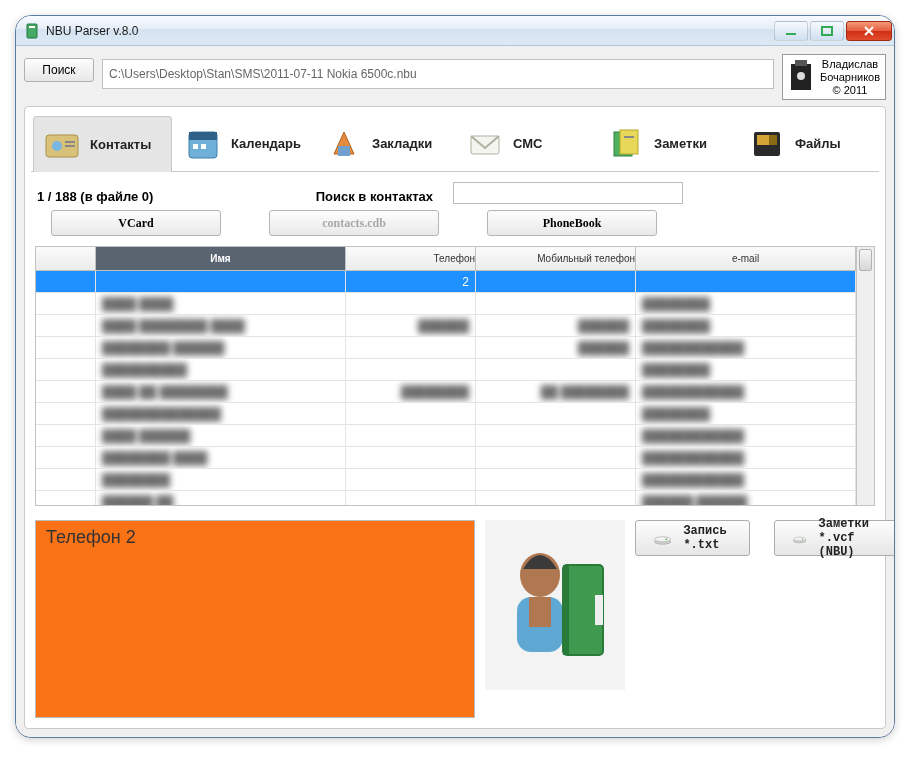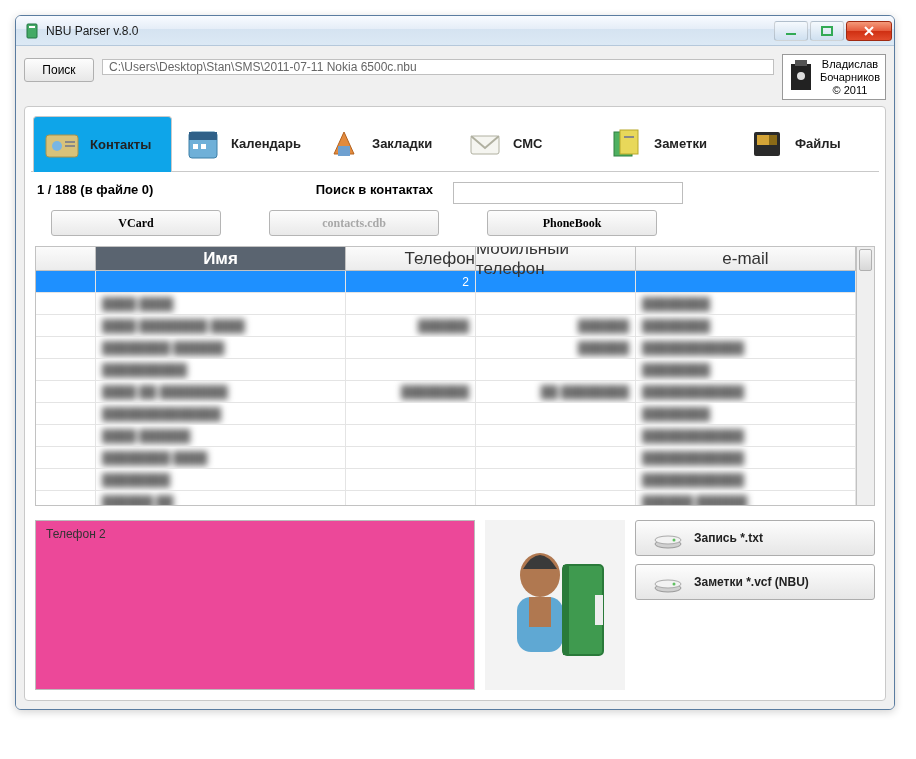--- a/index.html
+++ b/index.html
@@ -6,21 +6,21 @@
   body {
     margin: 0;
     padding: 15px;
     background: #fff;
     font-family: "Segoe UI", Tahoma, sans-serif;
     font-size: 12px;
   }
   .window {
     width: 880px;
     border: 1px solid #5a7ca0;
-    border-radius: 6px;
+    border-radius: 16px;
     overflow: hidden;
     background: #f0f0f0;
     box-shadow: 0 2px 8px rgba(0,0,0,0.18);
   }
   .titlebar {
     height: 30px;
     background: linear-gradient(to bottom, #f8fbff 0%, #e5edf7 45%, #d5e3f1 46%, #dce9f5 100%);
     display: flex;
     align-items: center;
     padding: 0 2px 0 8px;
@@ -57,21 +57,21 @@
   .file-btn {
     width:70px; height:24px;
     background: linear-gradient(to bottom,#fdfdfd,#e7e7e7);
     border:1px solid #b0b0b0;
     border-radius:3px;
     font-size:12px;
     display:flex; align-items:center; justify-content:center;
     margin-top:4px;
   }
   .path-input {
-    flex:1; height:16px; margin-top:5px;
+    flex:1; height:30px; margin-top:5px;
     border:1px solid #c0c0c0; background:#fff;
     padding:6px 6px; color:#666; font-size:12px;
   }
   .branding {
     width:104px; height:46px;
     border:1px solid #999;
     background:#fff;
     display:flex; align-items:center; gap:4px;
     padding:2px 4px;
     font-size:11px;
@@ -102,29 +102,29 @@
     border:1px solid transparent;
     border-bottom:none;
     border-top-left-radius:4px;
     border-top-right-radius:4px;
     background:transparent;
     font-weight:bold;
     color:#222;
     font-size:13px;
   }
   .cat-tab.active {
-    background:#0ea5e9;
+    background:#e5e5e5;
     border-color:#c9c9c9;
     position:relative;
     top:1px;
   }
   .cat-tab .ico { width:40px; height:40px; display:flex;align-items:center;justify-content:center; }
   .cat-tab .ico svg{width:100%;height:100%;}
   .subrow {
-    display:flex; align-items:flex-start;
+    display:flex; align-items:flex-end;
     gap:20px;
     padding:10px 6px 6px 6px;
     font-weight:bold;
     font-size:13px;
   }
   .search-input {
     width:230px; height:22px;
     border:1px solid #bdbdbd;
     background:#fff;
   }
@@ -148,22 +148,23 @@
     border:1px solid #c2c2c2;
     display:flex;
     height:260px;
   }
   .grid-table { flex:1; overflow:hidden; background:#fff; }
   .ghdr {
     display:flex;
     background:linear-gradient(to bottom,#fbfbfb,#ececec);
     border-bottom:1px solid #c2c2c2;
     height:24px;
-    font-size:17px;
+    font-size:10px;
     color:#333;
+    text-align:right;
   }
   .ghdr .gc {
     border-right:1px solid #c2c2c2;
     display:flex;align-items:center;justify-content:center;
     font-weight:normal;
   }
   .grow {
     display:flex; height:22px;
     border-bottom:1px solid #e4e4e4;
     font-size:12px;
@@ -199,36 +200,36 @@
     background:linear-gradient(to bottom,#f5f5f5,#d7d7d7);
     border:1px solid #b0b0b0;
     border-radius:2px;
   }
   .bottom {
     display:flex; gap:10px; margin-top:14px;
     padding:0 4px;
   }
   .detail-box {
     flex:1;
-    height:170px;
+    height:198px;
     border:1px solid #bcbcbc;
-    background:#ec4899;
+    background:#f97316;
     padding:6px 10px;
-    font-size:12px;
+    font-size:18px;
     color:#333;
   }
   .avatar {
     width:140px; height:170px;
     display:flex;align-items:center;justify-content:center;
     background:#f3f3f3;
   }
   .avatar svg{width:120px;height:140px;}
   .export-col {
     width:240px;
-    display:flex; flex-direction:column; gap:8px;
+    display:flex; flex-direction:row; gap:24px;font-family:Liberation Mono, monospace;
   }
   .export-btn {
     height:36px;
     border:1px solid #adadad;
     border-radius:3px;
     background:linear-gradient(to bottom,#fdfdfd,#e6e6e6);
     display:flex; align-items:center; gap:12px;
     padding:0 12px 0 18px;
     font-weight:bold;
     font-size:12px;

